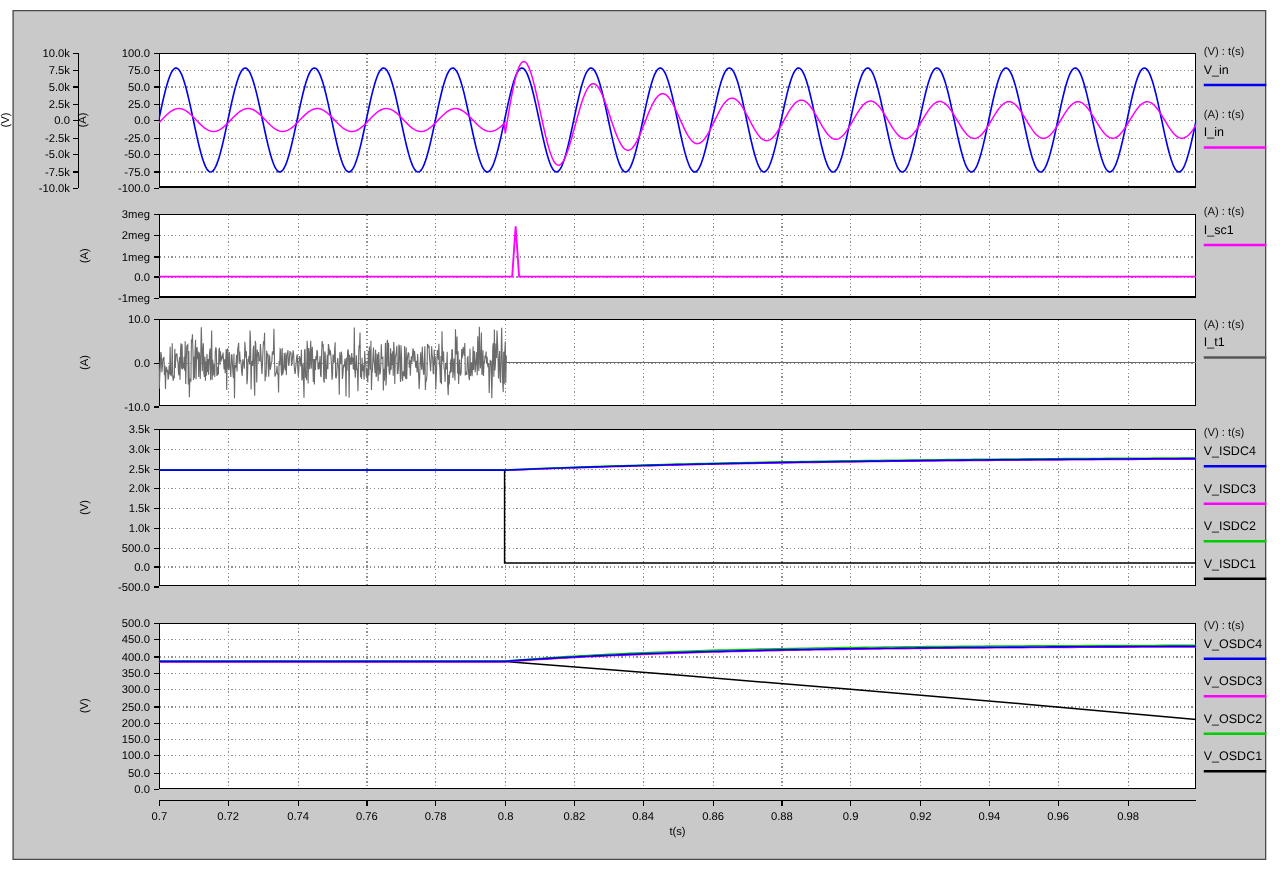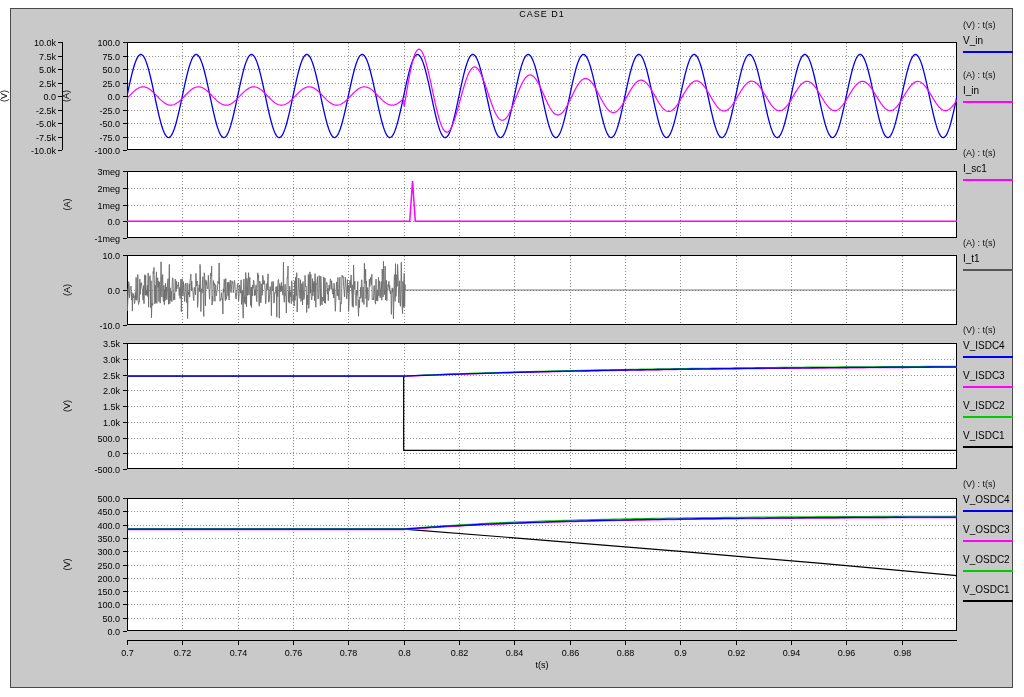--- a/index.html
+++ b/index.html
@@ -4,32 +4,31 @@
 <style>
   html,body{margin:0;padding:0;background:#ffffff;}
   .page{position:relative;width:1024px;height:697px;background:#ffffff;overflow:hidden;
         font-family:"Liberation Sans", sans-serif;}
   .win{position:absolute;left:10px;top:8px;width:1003px;height:680px;
        background:#c9c9c9;border:1px solid #4a4a4a;box-sizing:border-box;}
   #plot-svg{position:absolute;left:0;top:0;}
   .chart-title{position:absolute;left:127px;top:9px;width:830px;text-align:center;
        font-size:9px;color:#000;letter-spacing:1px;}
   .legend-col{position:absolute;left:963px;width:56px;}
-  .lg-group{margin-top:0;}
+  .lg-group{margin-top:16px;}
   .lg-group + .lg-group{margin-top:17px;}
   .lg-h{font-size:9px;color:#111;height:13px;white-space:nowrap;}
   .lg-n{font-size:10px;color:#000;height:13px;margin-top:2px;white-space:nowrap;}
   .lg-b{height:2px;width:50px;margin:3px 0 12px 0;}
 </style>
 </head>
 <body>
 
 <div class="page">
   <div class="win"></div>
-  <div class="chart-title">CASE D1</div>
   <svg id="plot-svg" width="1024" height="697">
       <defs>
         <clipPath id="clip0">
           <rect x="127" y="42" width="830" height="108"></rect>
         </clipPath>
         <clipPath id="clip1">
           <rect x="127" y="171" width="830" height="67"></rect>
         </clipPath>
         <clipPath id="clip2">
           <rect x="127" y="255" width="830" height="70"></rect>

